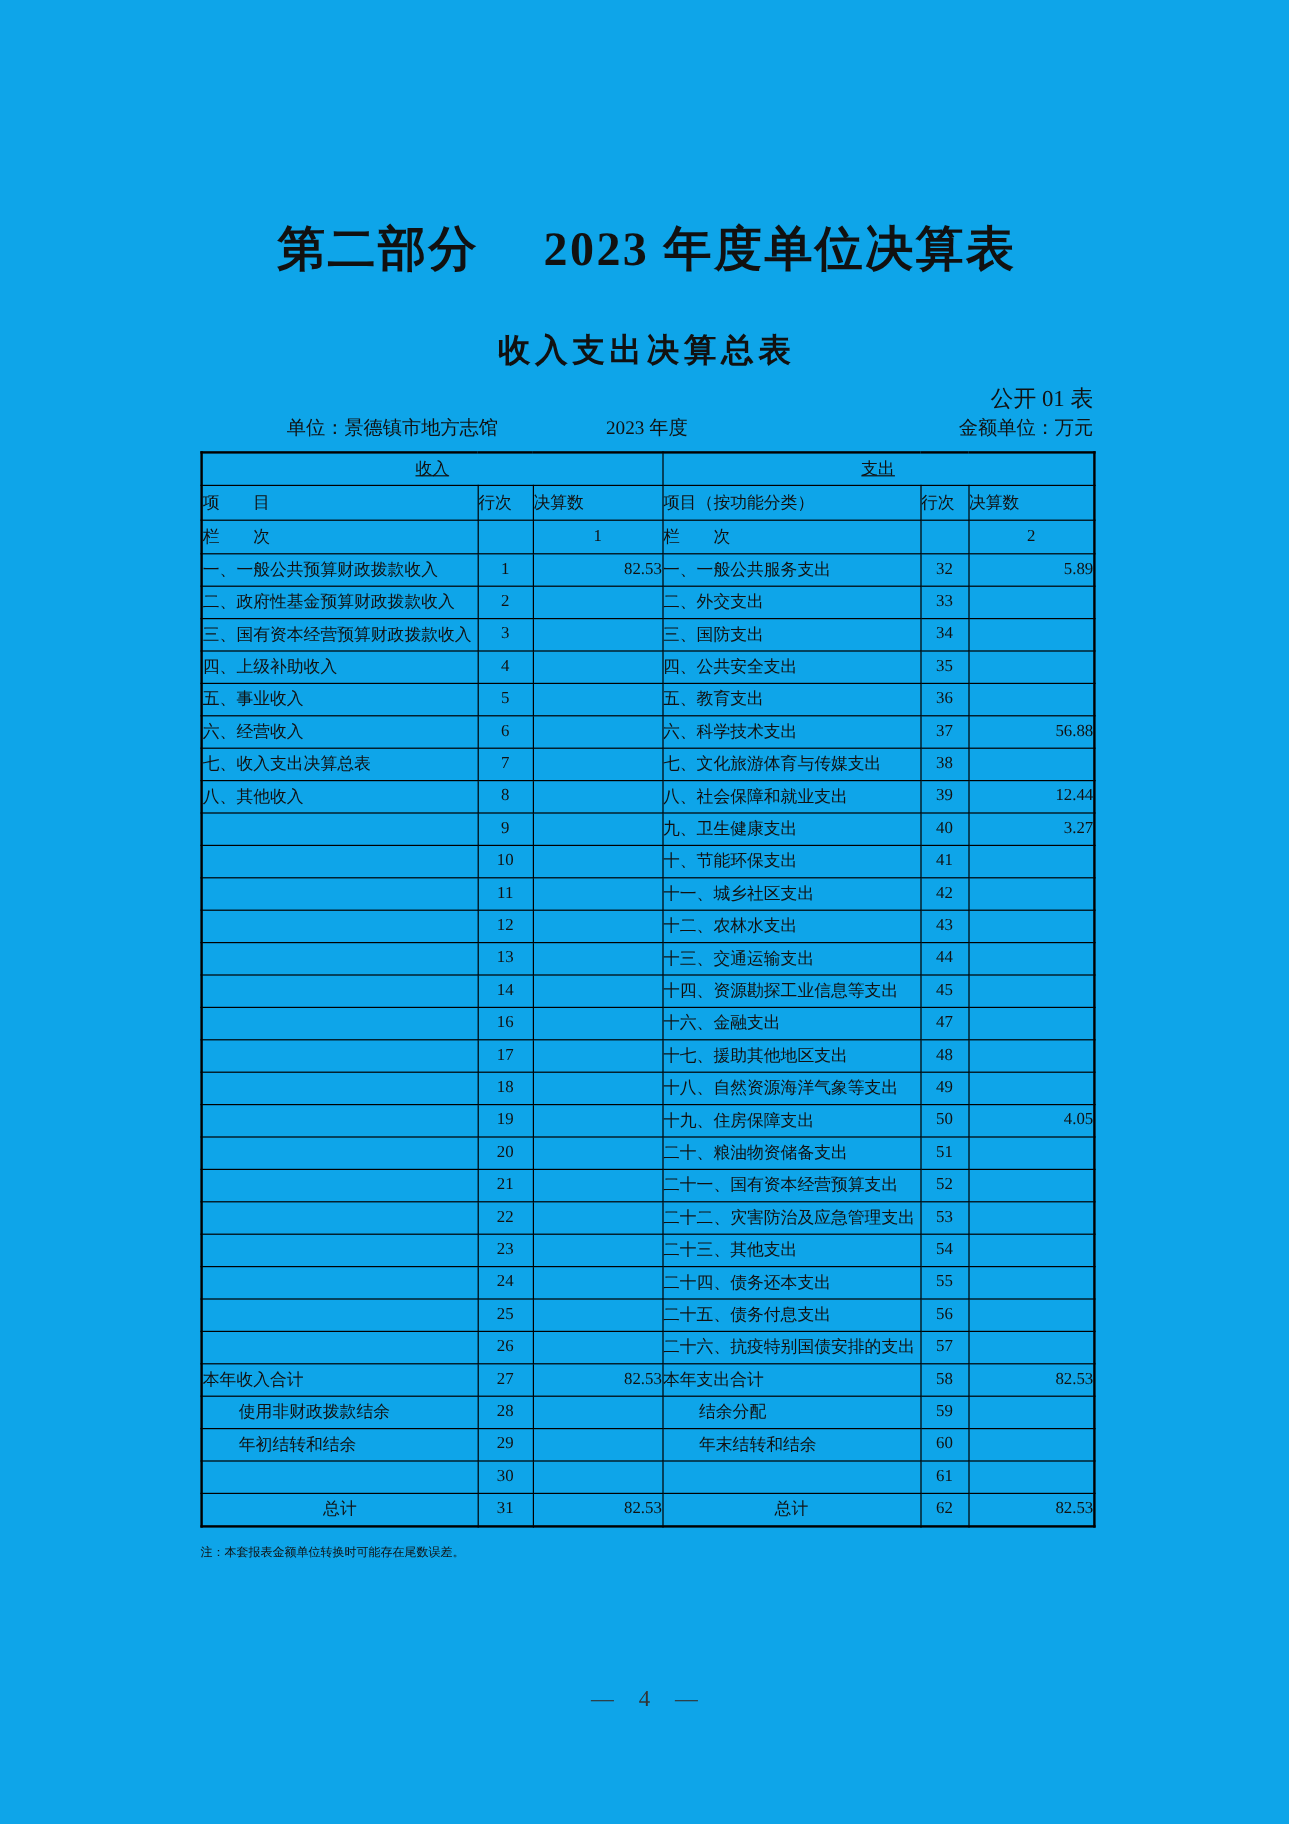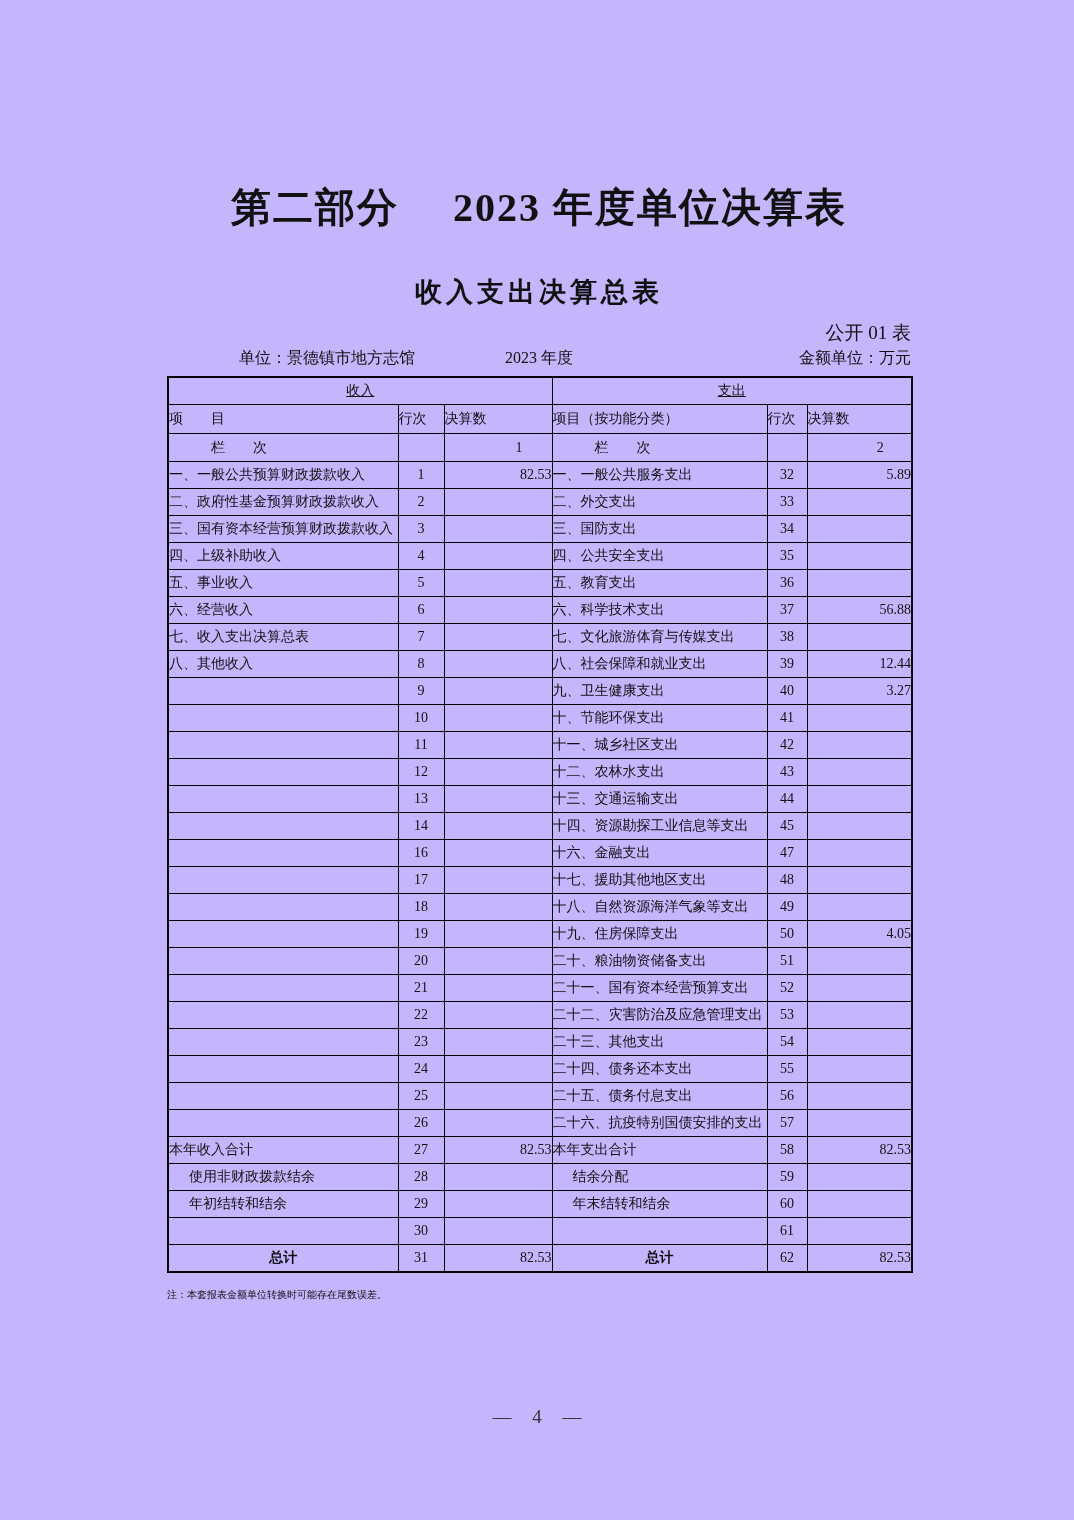--- a/index.html
+++ b/index.html
@@ -5,21 +5,21 @@
   html, body {
     margin: 0;
     padding: 0;
     background: #e8e8e8;
   }
   .page {
     position: relative;
     width: 1074px;
     height: 1520px;
     margin: 0 auto;
-    background: #c4b5fd;
+    background: #0ea5e9;
     font-family: "Liberation Serif", "DejaVu Serif", serif;
     color: #111111;
     overflow: hidden;
   }
   .content {
     margin-left: 167px;
     margin-right: 163px; 
   }
   .part-title {
     margin: 0;
@@ -77,39 +77,38 @@
     text-align: center;
     border-bottom-width: 2px;
     text-decoration: underline;
   }
   thead td.col-h {
     height: 28px;
     text-align: left;
   }
   thead tr.index-row td {
     height: 27px;
-    padding-left: 42px;
   }
   td.item {
     text-align: left;
     padding-left: 8px;
   }
   td.line {
     text-align: center;
   }
   td.val {
     text-align: right;
     padding-right: 8px;
   }
   td.center { text-align: center; }
-  tr.indent td.item { padding-left: 20px; margin-top: 20px; }
+  tr.indent td.item { padding-left: 30px; margin-top: 20px; }
   tr.total td.item {
     padding-left: 0;
     text-align: center;
-    font-weight: 700;
+    font-weight: 400;
   }
   .note {
     margin-top: 13px;
     font-size: 10px;
     line-height: 18px;
   }
   .page-number {
     position: absolute;
     left: 0;
     right: 0;

